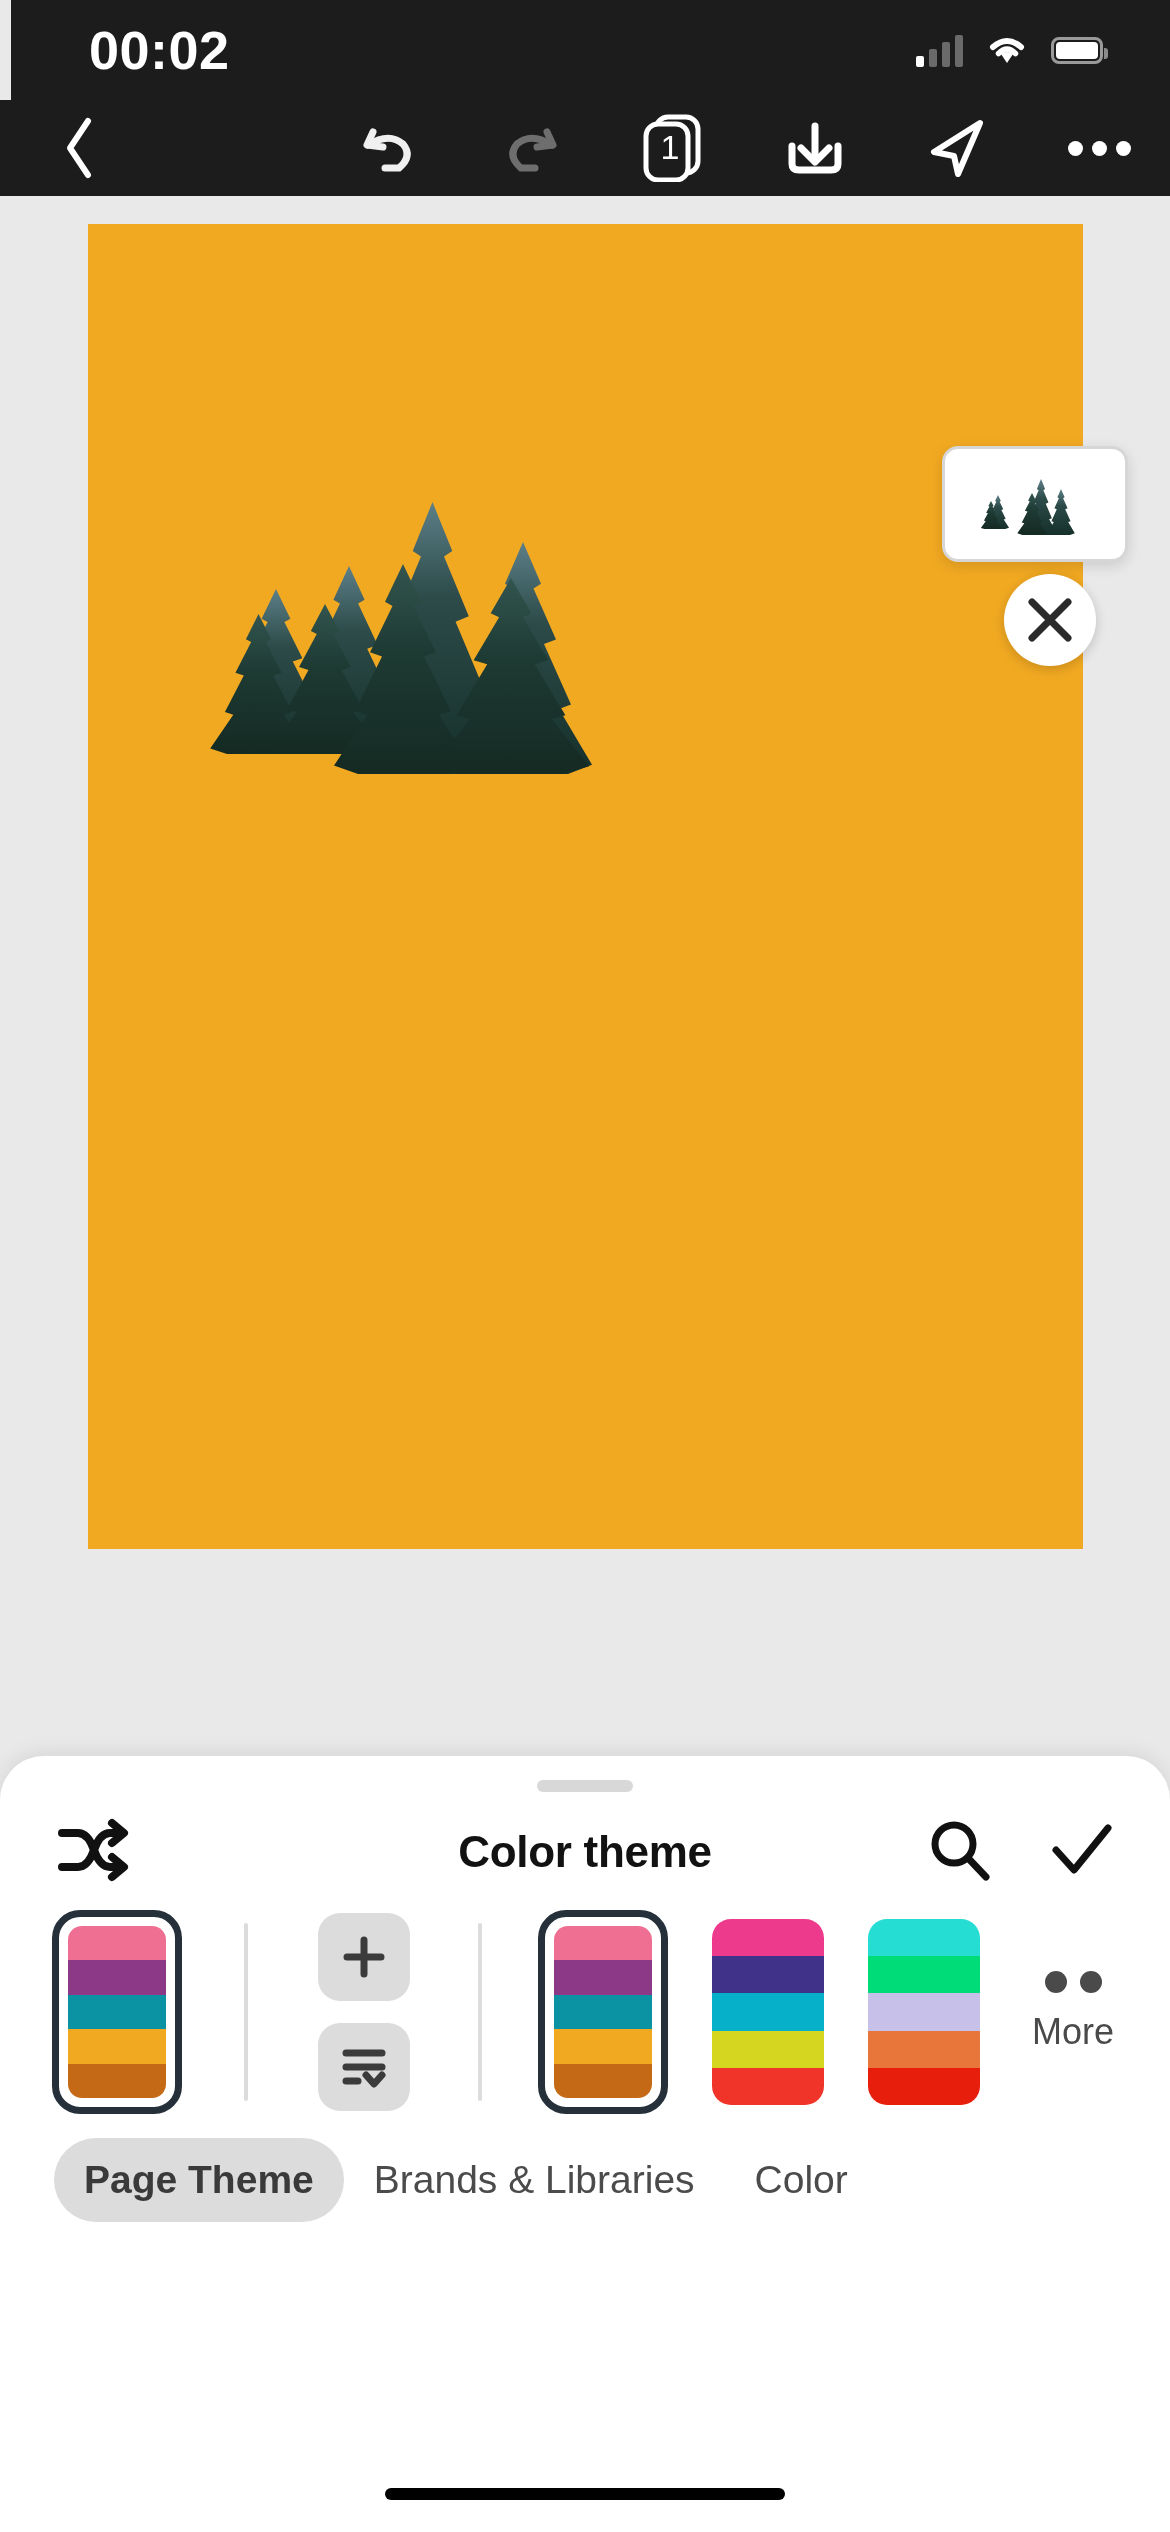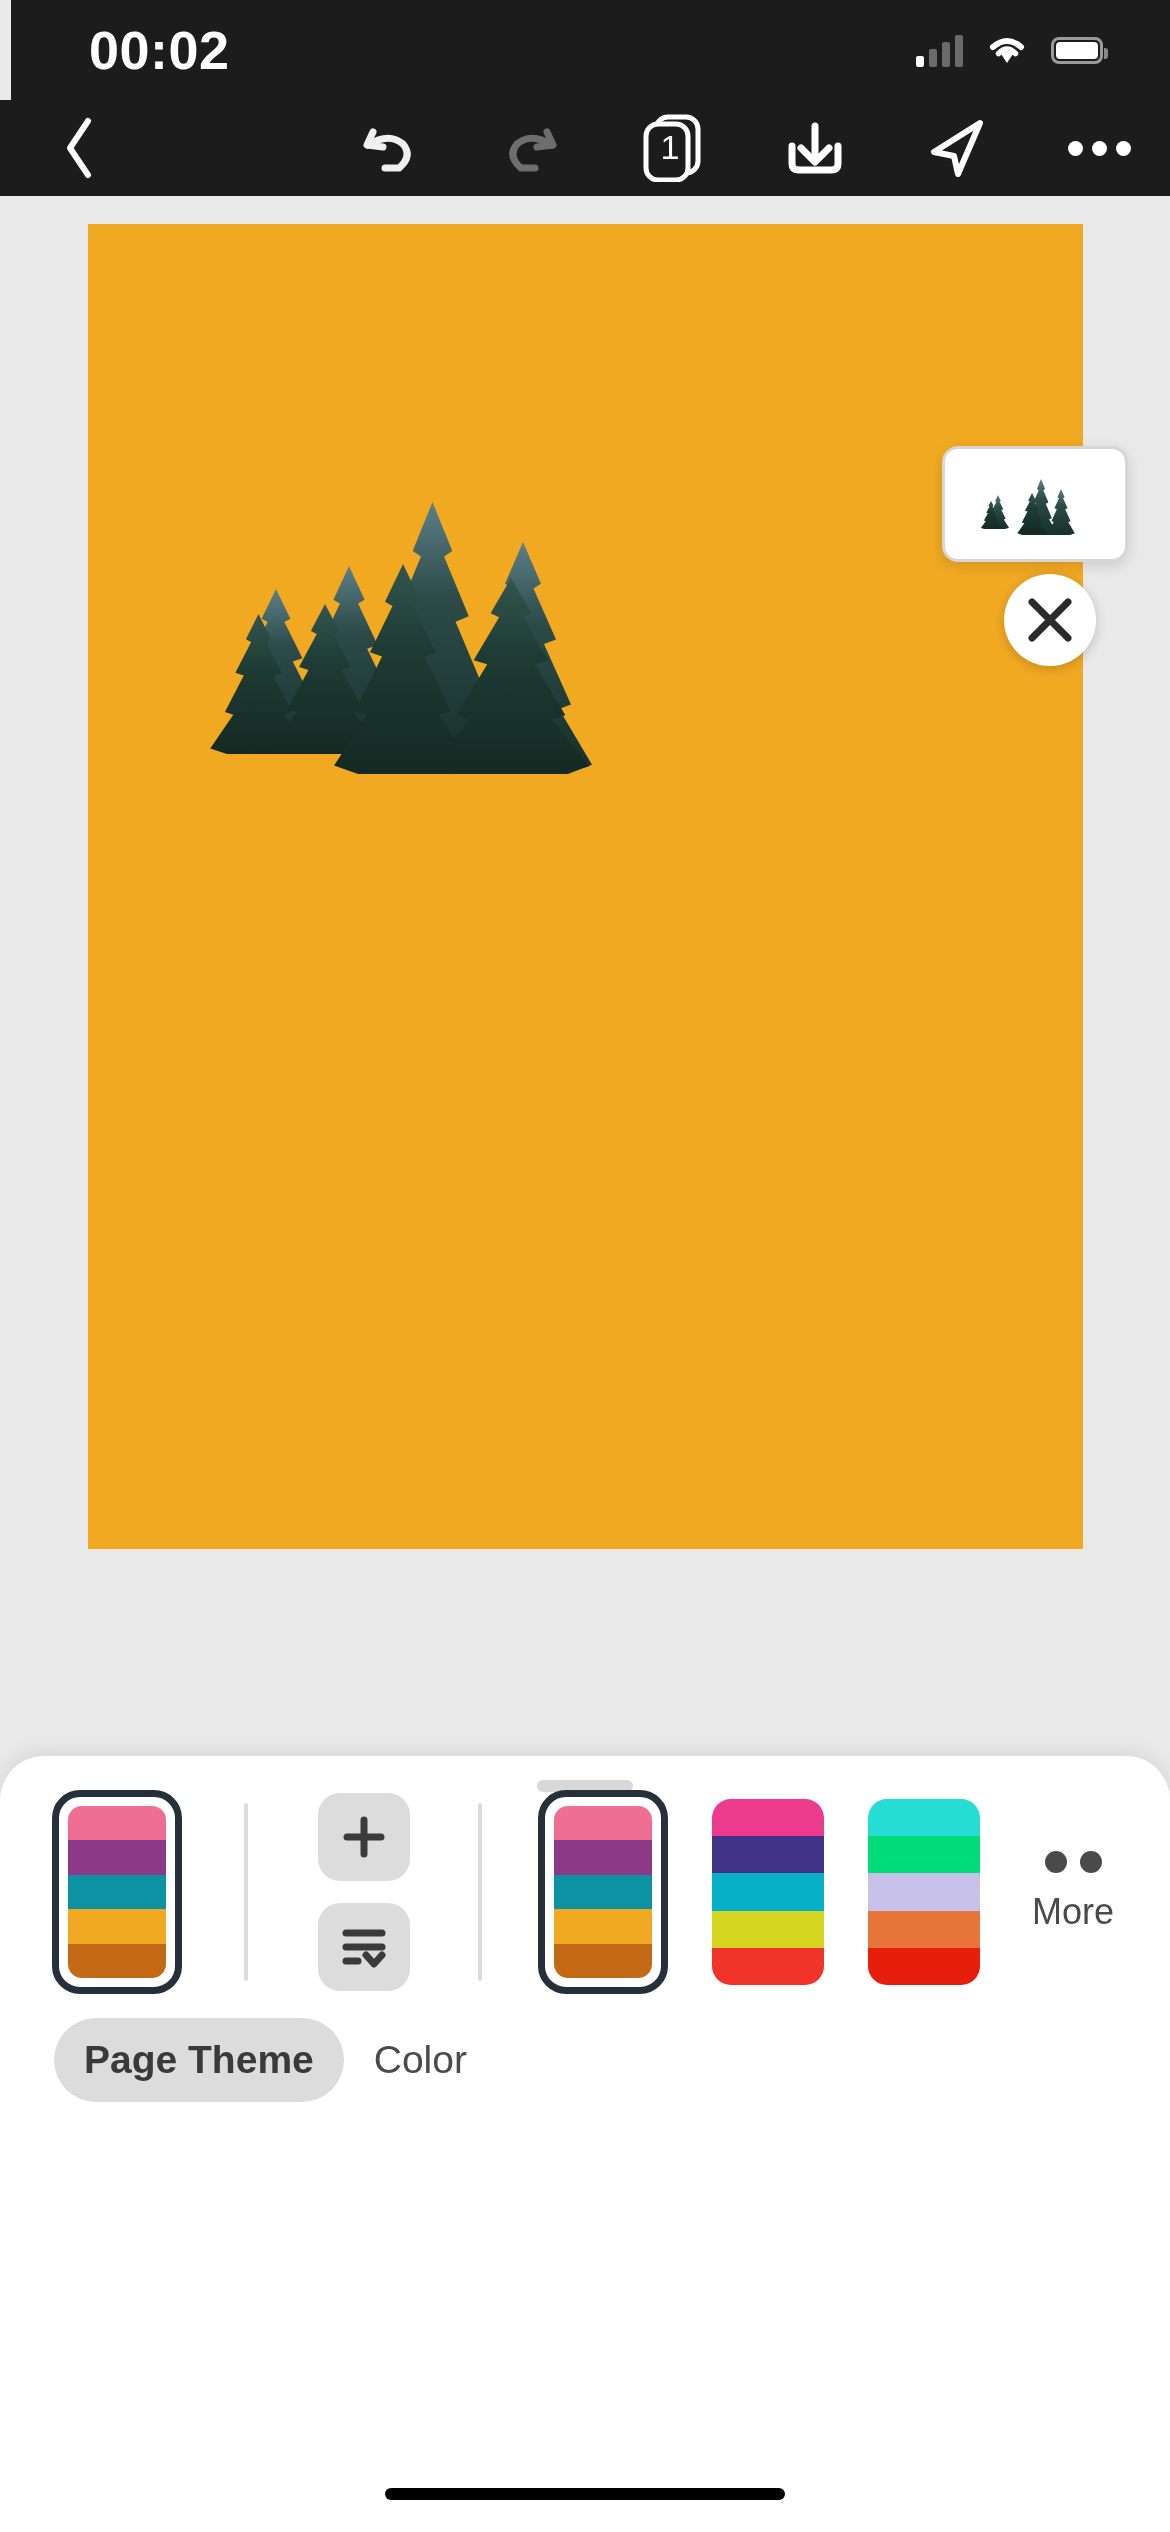--- a/index.html
+++ b/index.html
@@ -324,20 +324,46 @@
     <div class="close-fab">
       <svg width="46" height="46" viewBox="0 0 46 46">
         <path d="M5 5 L41 41 M41 5 L5 41" stroke="#2b2b2b" stroke-width="7" stroke-linecap="round"></path>
       </svg>
     </div>
   </div>
 
   <div class="sheet">
     <div class="grabber"></div>
 
+    <div class="sheet-head">
+      <div style="cursor:pointer;">
+        <svg width="74" height="66" viewBox="0 0 74 66">
+          <path d="M6 16 L22 16 Q32 16 38 33 Q44 50 54 50 L66 50" stroke="#111" stroke-width="8" fill="none" stroke-linecap="round"></path>
+          <path d="M6 50 L22 50 Q32 50 38 33 Q44 16 54 16 L66 16" stroke="#111" stroke-width="8" fill="none" stroke-linecap="round"></path>
+          <path d="M56 6 L68 16 L56 26" stroke="#111" stroke-width="8" fill="none" stroke-linecap="round" stroke-linejoin="round"></path>
+          <path d="M56 40 L68 50 L56 60" stroke="#111" stroke-width="8" fill="none" stroke-linecap="round" stroke-linejoin="round"></path>
+        </svg>
+      </div>
+
+      <div class="sheet-title">Color theme</div>
+
+      <div class="head-right">
+        <div style="cursor:pointer;">
+          <svg width="66" height="66" viewBox="0 0 66 66">
+            <circle cx="28" cy="27" r="19" stroke="#111" stroke-width="7" fill="none"></circle>
+            <path d="M42 41 L60 60" stroke="#111" stroke-width="7" fill="none" stroke-linecap="round"></path>
+          </svg>
+        </div>
+        <div style="cursor:pointer;">
+          <svg width="64" height="60" viewBox="0 0 64 60">
+            <path d="M6 30 L24 50 L58 8" stroke="#111" stroke-width="7" fill="none" stroke-linecap="round" stroke-linejoin="round"></path>
+          </svg>
+        </div>
+      </div>
+    </div>
 
     <div class="palette-row">
 
       <div class="swatch-sel">
         <div class="swatch">
           <i style="background:#ef6f92"></i>
           <i style="background:#8c3a87"></i>
           <i style="background:#0c93a3"></i>
           <i style="background:#f2a922"></i>
           <i style="background:#c46a17"></i>
@@ -404,19 +430,20 @@
         <div class="more-dots">
             <span></span>
             <span></span>
           </div>
         <div class="more-label">More</div>
       </div>
     </div>
 
     <div class="tabs-row">
       <div class="tab active">Page Theme</div>
+      <div class="tab">Brands &amp; Libraries</div>
       <div class="tab">Color</div>
     </div>
 
     <div class="home-indicator"></div>
   </div>
 
 </div>
 
 </body></html>

